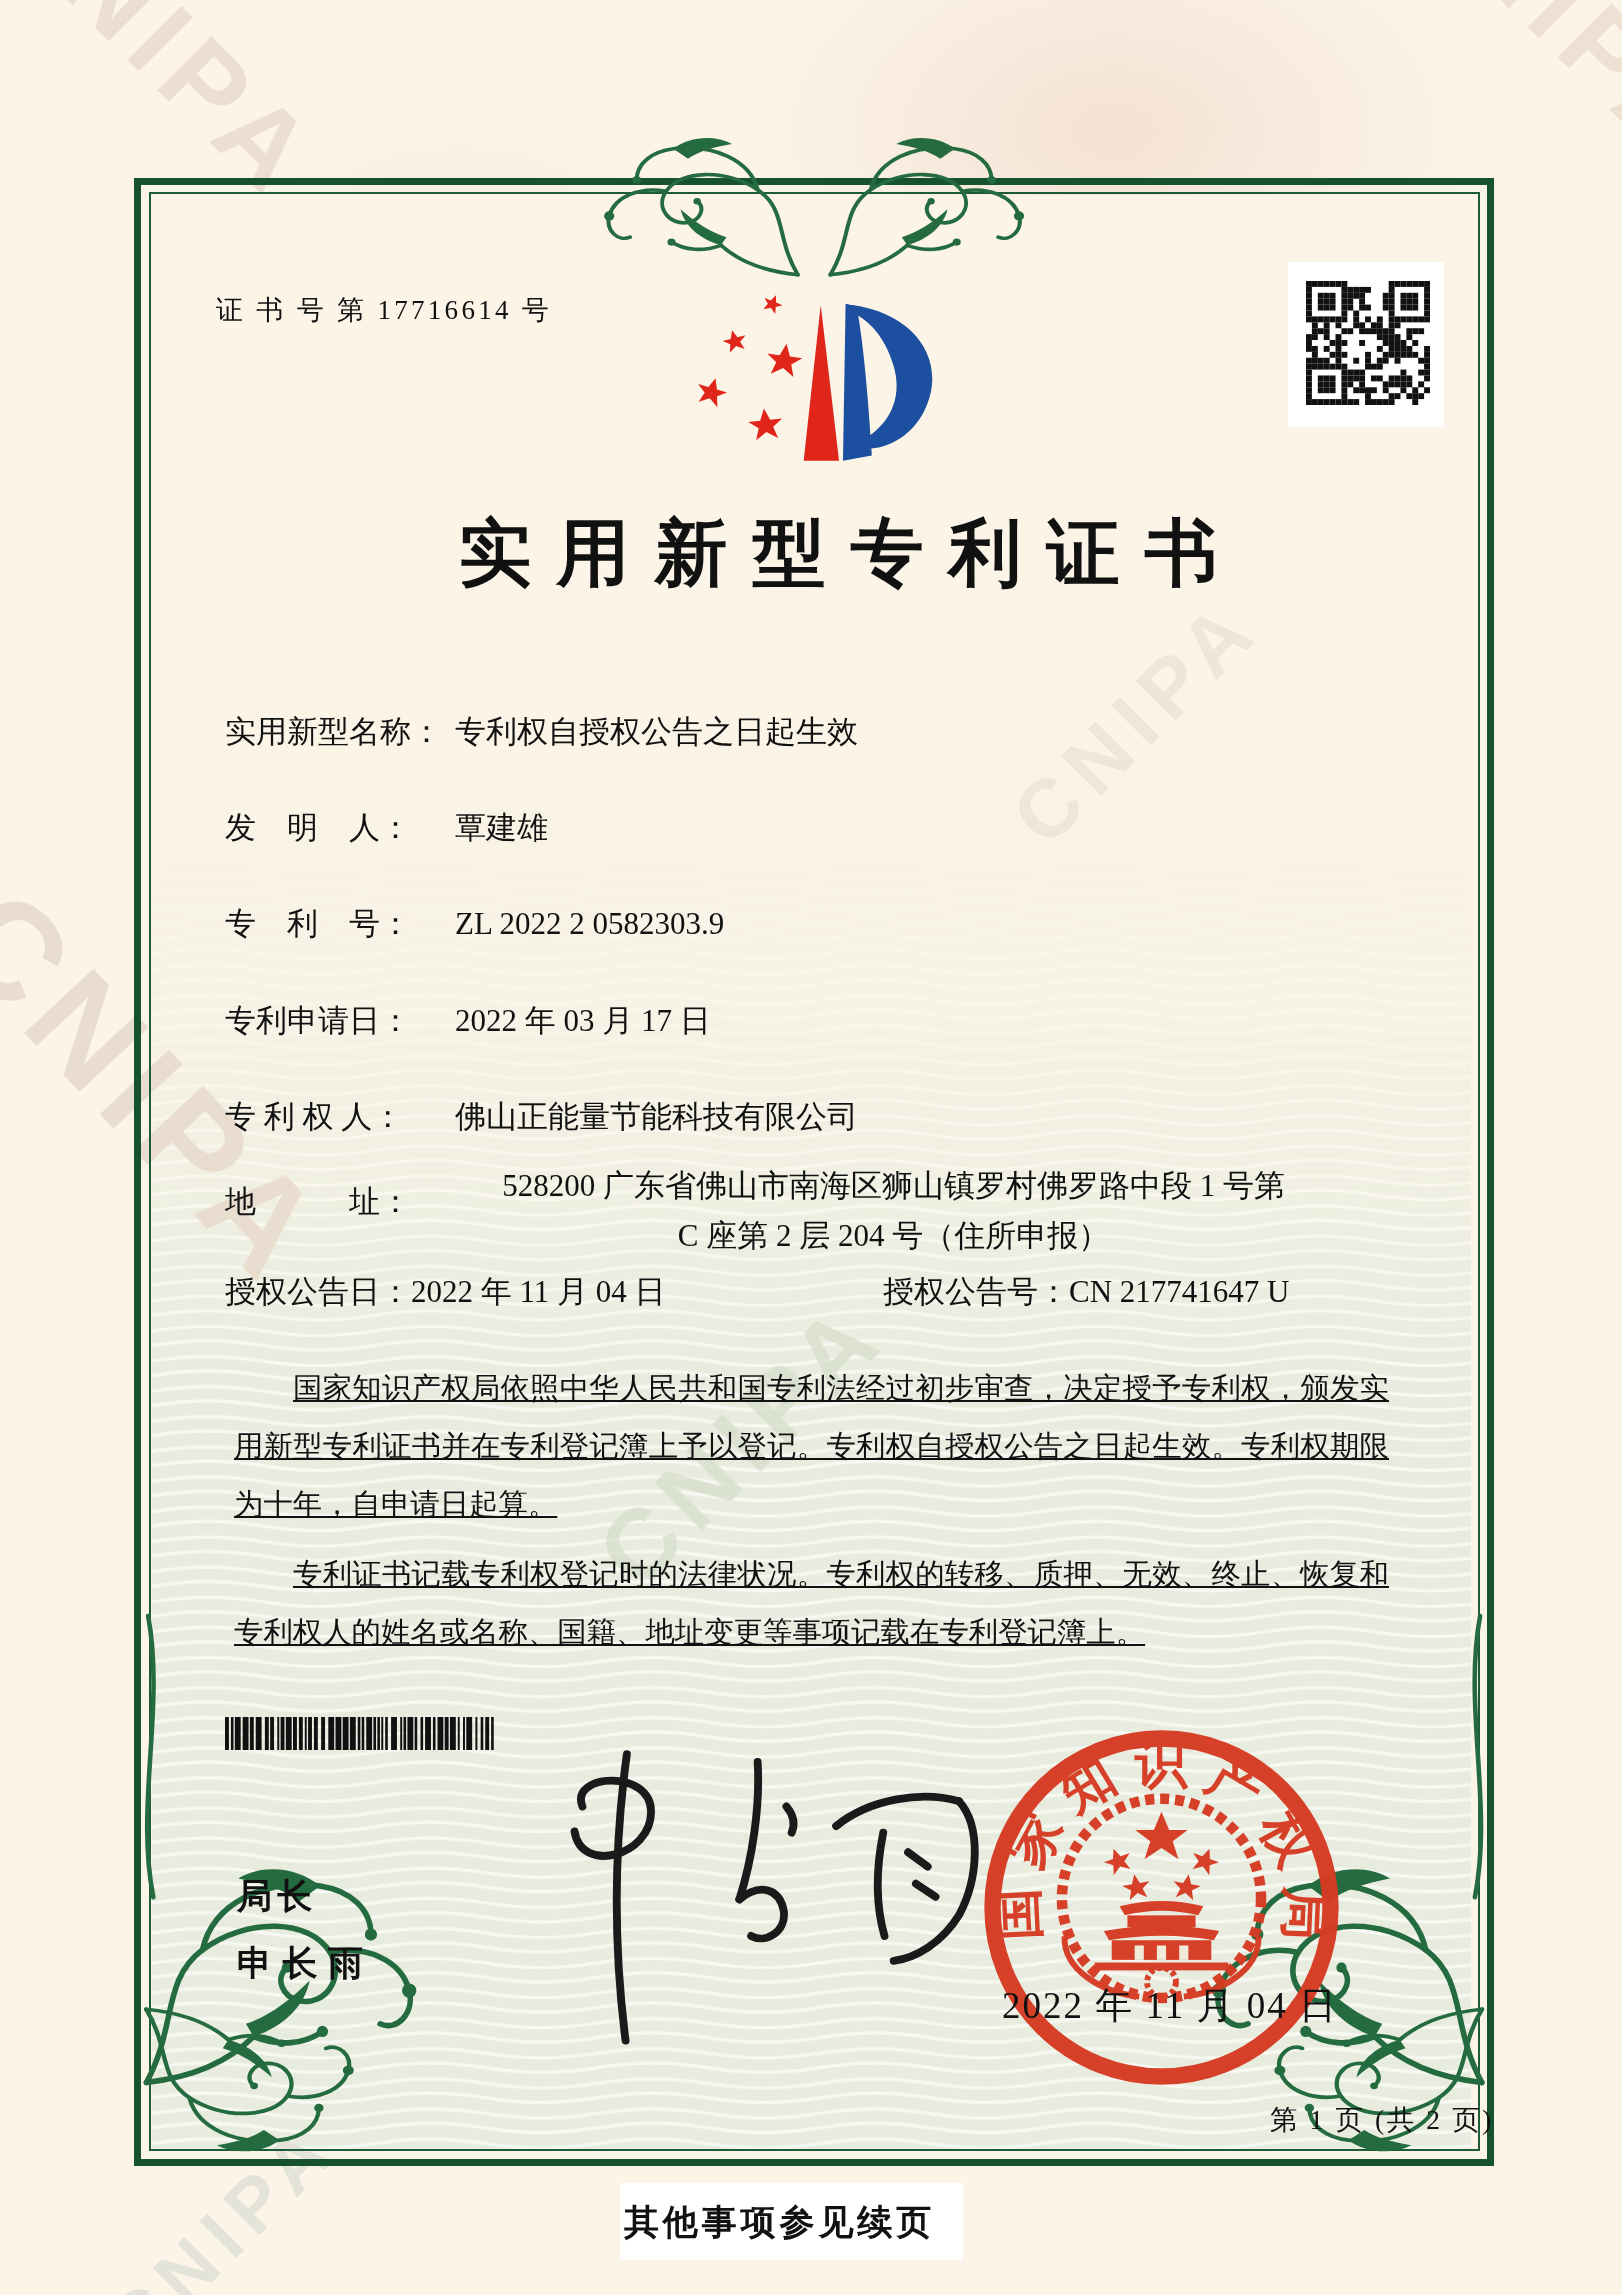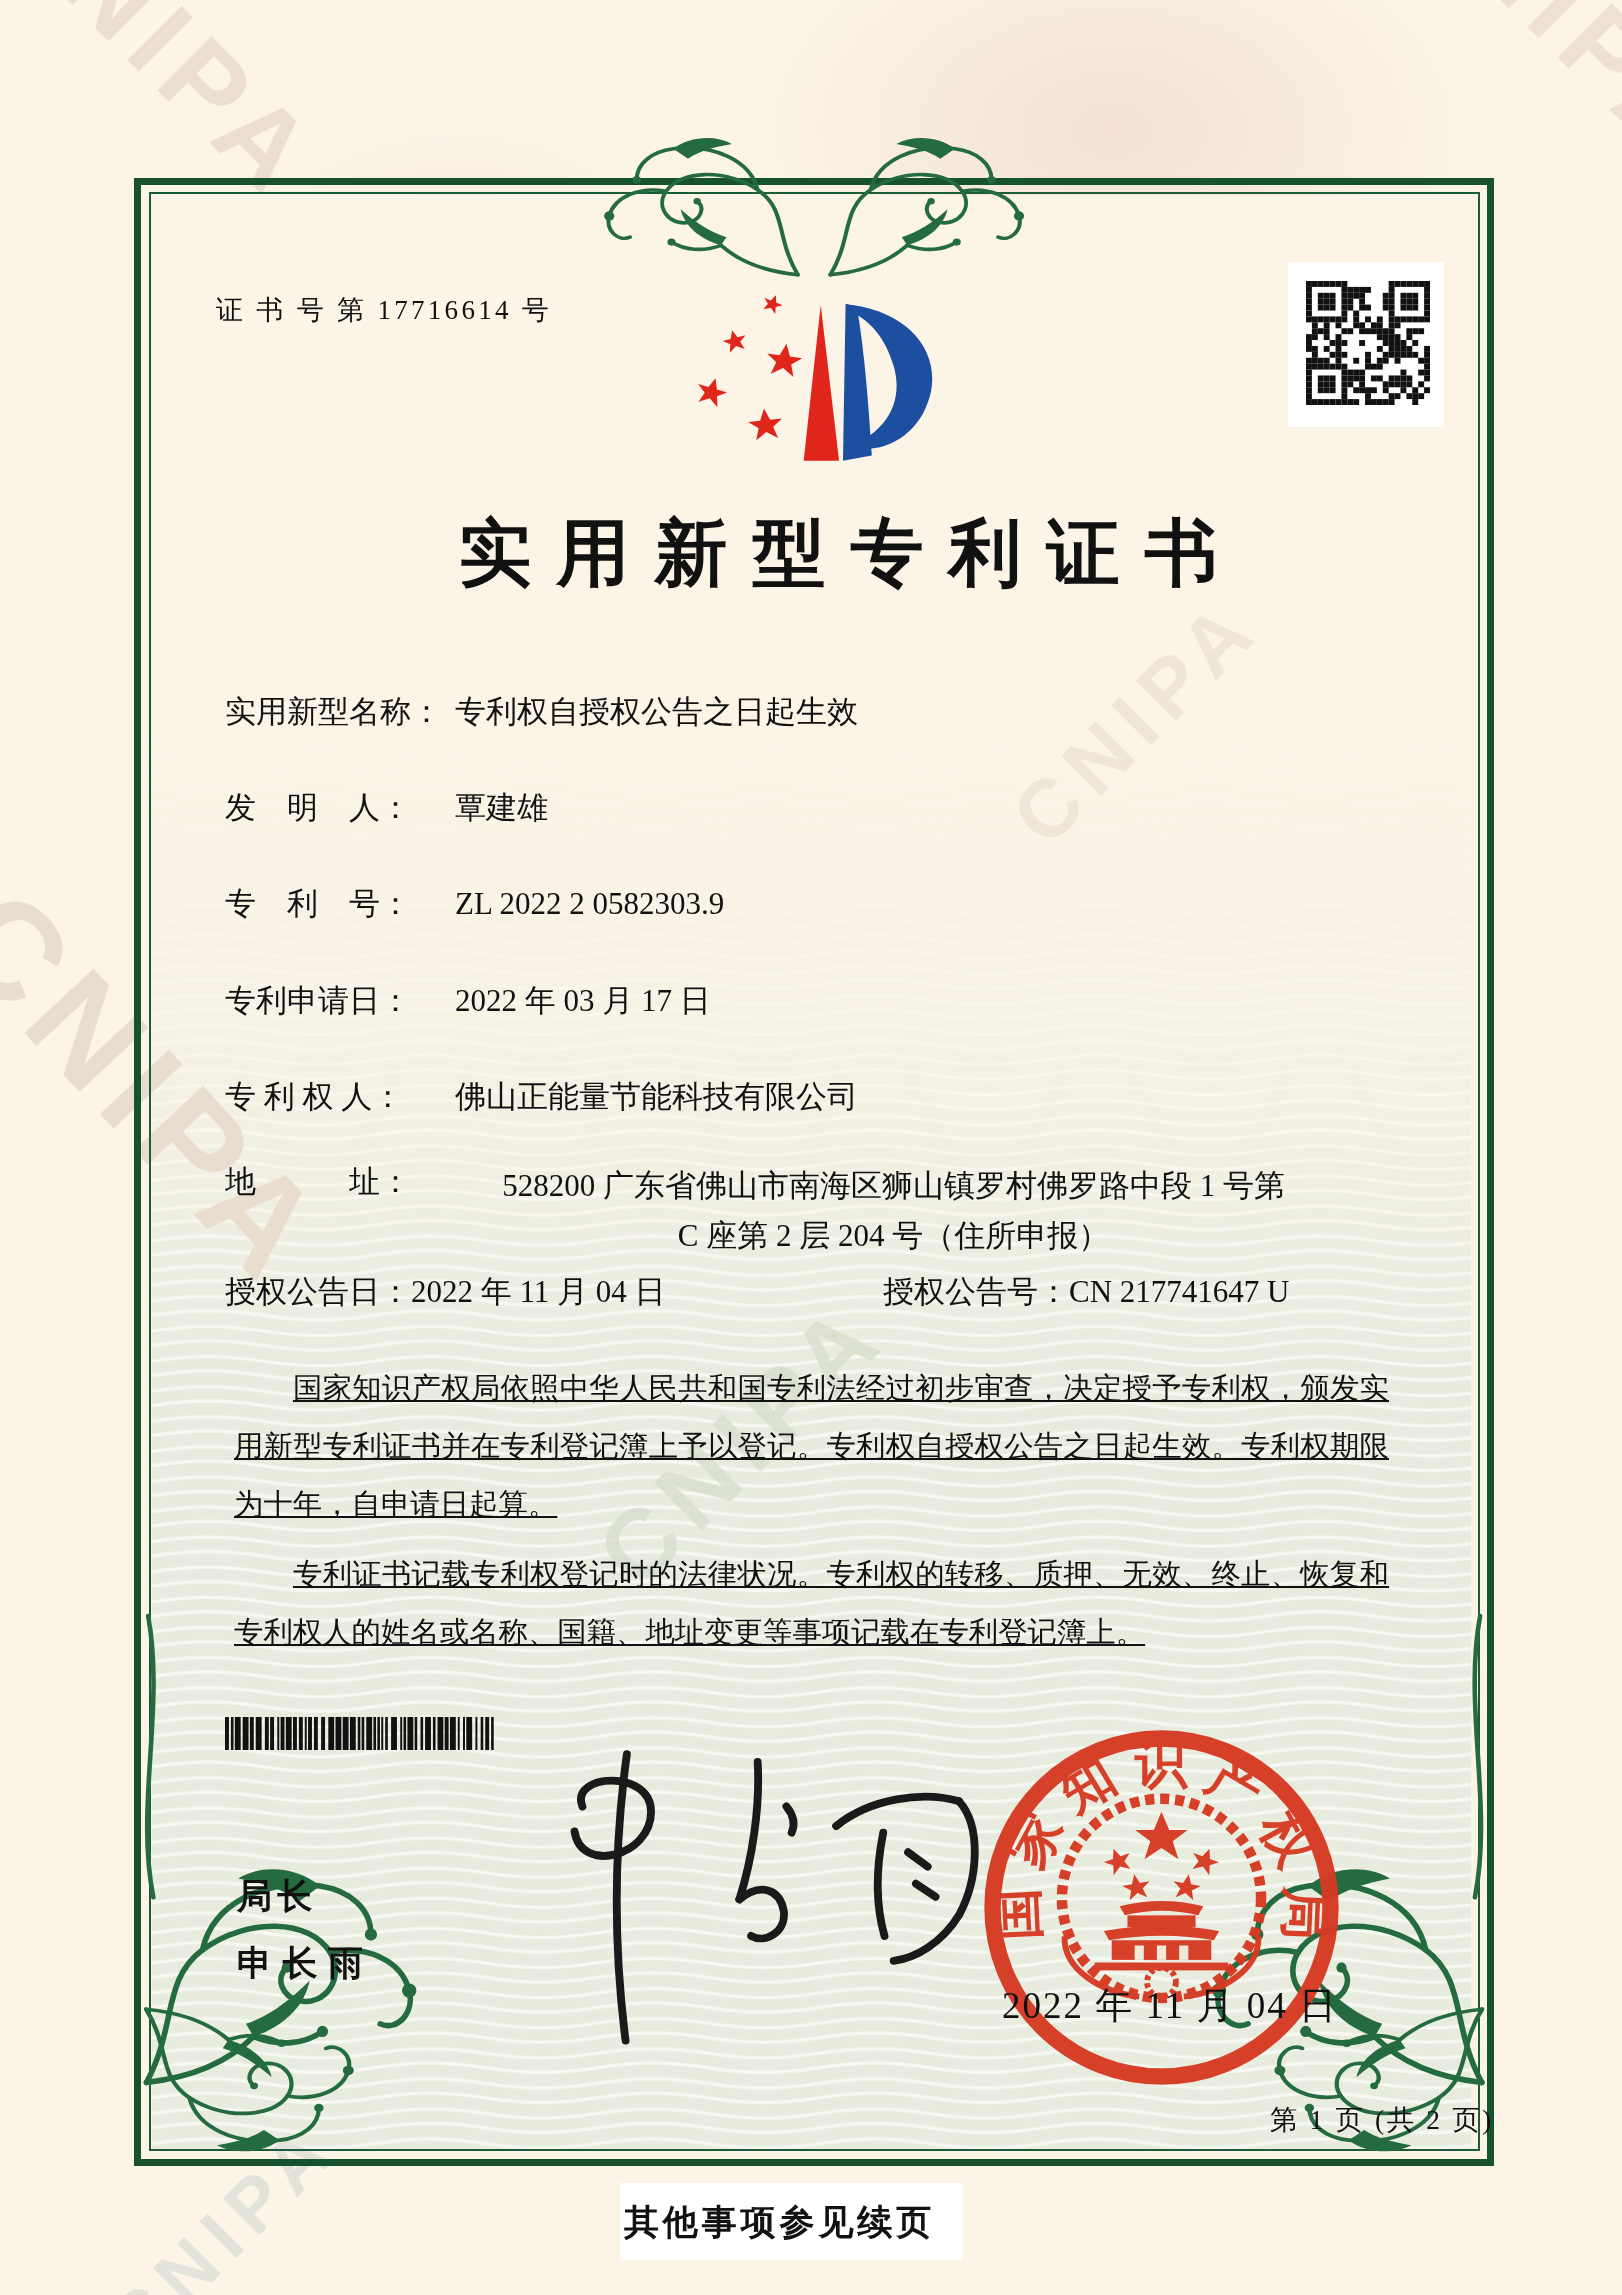--- a/index.html
+++ b/index.html
@@ -35,21 +35,21 @@
   svg.deco{position:absolute;left:0;top:0;width:1623px;height:2295px;pointer-events:none;}
   
   .cert-no{position:absolute;left:216px;top:292px;font-size:27px;letter-spacing:3.3px;}
   .logo{position:absolute;left:674px;top:267px;width:262px;height:203px;}
   .qr-back{position:absolute;left:1288px;top:262px;width:156px;height:165px;background:#fff;}
   .qr{position:absolute;left:1306px;top:281px;width:124px;height:124px;}
   .title{position:absolute;left:134px;top:505px;width:1360px;text-align:center;
       font-size:73px;font-weight:900;letter-spacing:25px;text-indent:25px;padding-left:24px;}
   
   .row{position:absolute;left:225px;font-size:31px;line-height:41px;white-space:nowrap;}
-  .lbl{display:inline-block;width:230px;}
+  .lbl{display:inline-block;width:230px;margin-top:20px;}
   .addr-val{display:inline-block;vertical-align:top;width:877px;line-height:50px;white-space:normal;text-align:center;}
   .grant-right{position:absolute;left:658px;top:0;}
   
   .body-text{position:absolute;left:222px;top:1347px;width:1179px;
       font-size:29.4px;line-height:58px;text-align:justify;}
   .body-text p{margin:12px;text-indent:59px;text-decoration:underline;}
   
   .barcode{position:absolute;left:225px;top:1717px;width:272px;height:33px;}
   
   .officer-title{position:absolute;left:237px;top:1873px;font-size:35px;font-weight:700;letter-spacing:5.2px;}

